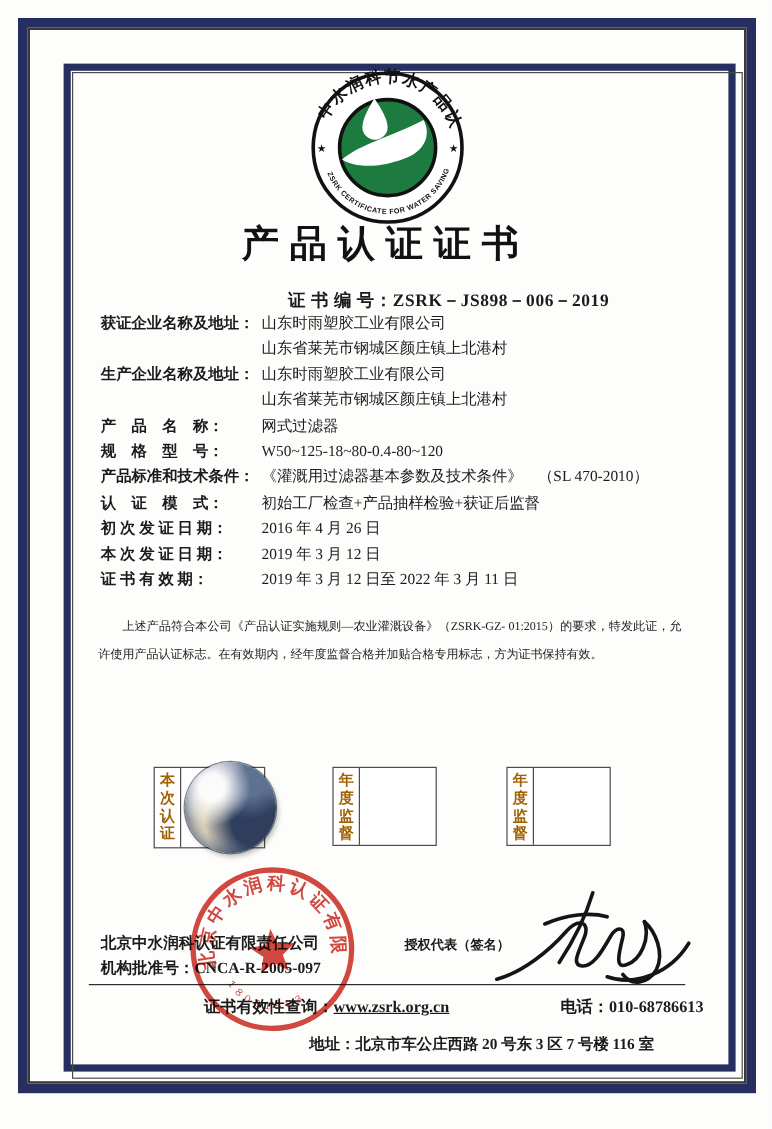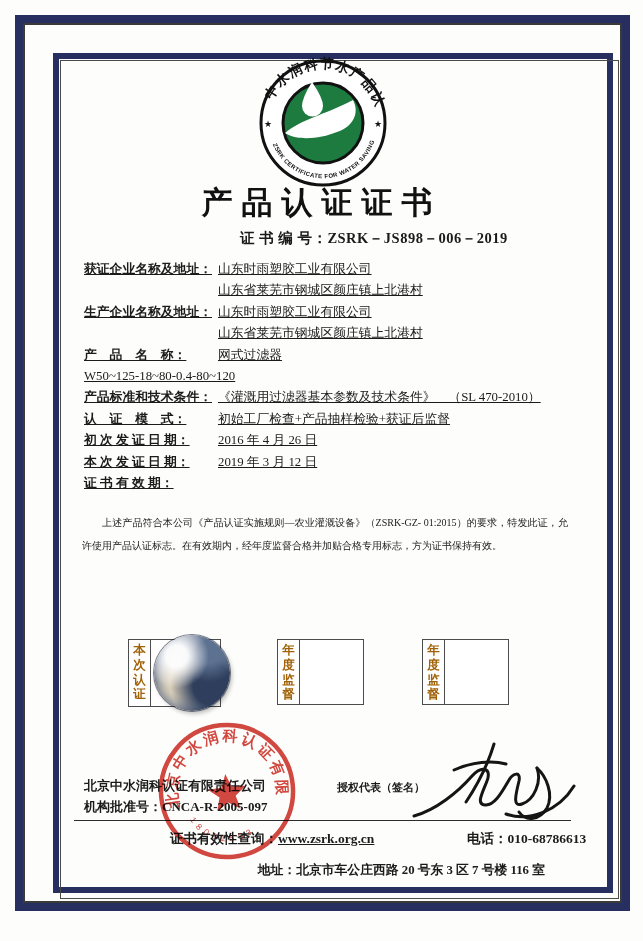--- a/index.html
+++ b/index.html
@@ -15,23 +15,23 @@
   .f-thin-inner { left:60px; top:60px; right:24px; bottom:42px; border:1.5px solid #4a4a4a; }
 
   .abs { position:absolute; }
 
   .seal-logo { left:256px; top:56px; width:134px; height:134px; }
 
   .title { left:0; top:182px; width:643px; text-align:center;
            font-family:"Liberation Sans","DejaVu Sans",sans-serif;
            font-size:31px; font-weight:900; letter-spacing:9px; color:#111; }
 
-  .certno { left:240px; top:229px; font-size:14.5px; font-weight:bold; letter-spacing:0.5px; }
+  .certno { left:240px; top:241px; font-size:14.5px; font-weight:bold; letter-spacing:0.5px; }
 
-  .fields { left:84px; top:259px; width:480px;text-decoration:underline; }
+  .fields { left:84px; top:259px; width:480px; }
   .frow { display:flex; line-height:21.4px; font-size:12.8px; }
   .flabel { flex:0 0 134px; font-weight:bold; white-space:nowrap; }
   .fvalue { white-space:nowrap; }
 
   .statement { left:82px; top:512px; width:486px; font-size:10px; line-height:22.5px;
                text-indent:2em; text-align:justify; }
 
   .sbox { border:1.5px solid #4c4c4c; background:#fff; display:flex; }
   .sbox1 { left:128px; top:639px; width:93px; height:68px; }
   .sbox2 { left:277px; top:639px; width:87px; height:66px; }
@@ -109,40 +109,42 @@
       </div>
     <div class="frow">
         <span class="flabel"></span>
         <span class="fvalue">山东省莱芜市钢城区颜庄镇上北港村</span>
       </div>
     <div class="frow">
         <span class="flabel">产　品　名　称：</span>
         <span class="fvalue">网式过滤器</span>
       </div>
     <div class="frow">
+        <span class="flabel">规　格　型　号：</span>
         <span class="fvalue">W50~125-18~80-0.4-80~120</span>
       </div>
     <div class="frow">
         <span class="flabel">产品标准和技术条件：</span>
         <span class="fvalue">《灌溉用过滤器基本参数及技术条件》　（SL 470-2010）</span>
       </div>
     <div class="frow">
         <span class="flabel">认　证　模　式：</span>
         <span class="fvalue">初始工厂检查+产品抽样检验+获证后监督</span>
       </div>
     <div class="frow">
         <span class="flabel">初 次 发 证 日 期：</span>
         <span class="fvalue">2016 年 4 月 26 日</span>
       </div>
     <div class="frow">
         <span class="flabel">本 次 发 证 日 期：</span>
         <span class="fvalue">2019 年 3 月 12 日</span>
       </div>
     <div class="frow">
         <span class="flabel">证 书 有 效 期：</span>
+        <span class="fvalue">2019 年 3 月 12 日至 2022 年 3 月 11 日</span>
       </div>
   </div>
 
   <p class="abs statement">上述产品符合本公司《产品认证实施规则—农业灌溉设备》（ZSRK-GZ- 01:2015）的要求，特发此证，允许使用产品认证标志。在有效期内，经年度监督合格并加贴合格专用标志，方为证书保持有效。</p>
 
   <div class="abs sbox sbox1">
     <div class="sbox-label">本次认证</div>
     <div class="sbox-area"></div>
   </div>
   <div class="abs sticker"></div>

